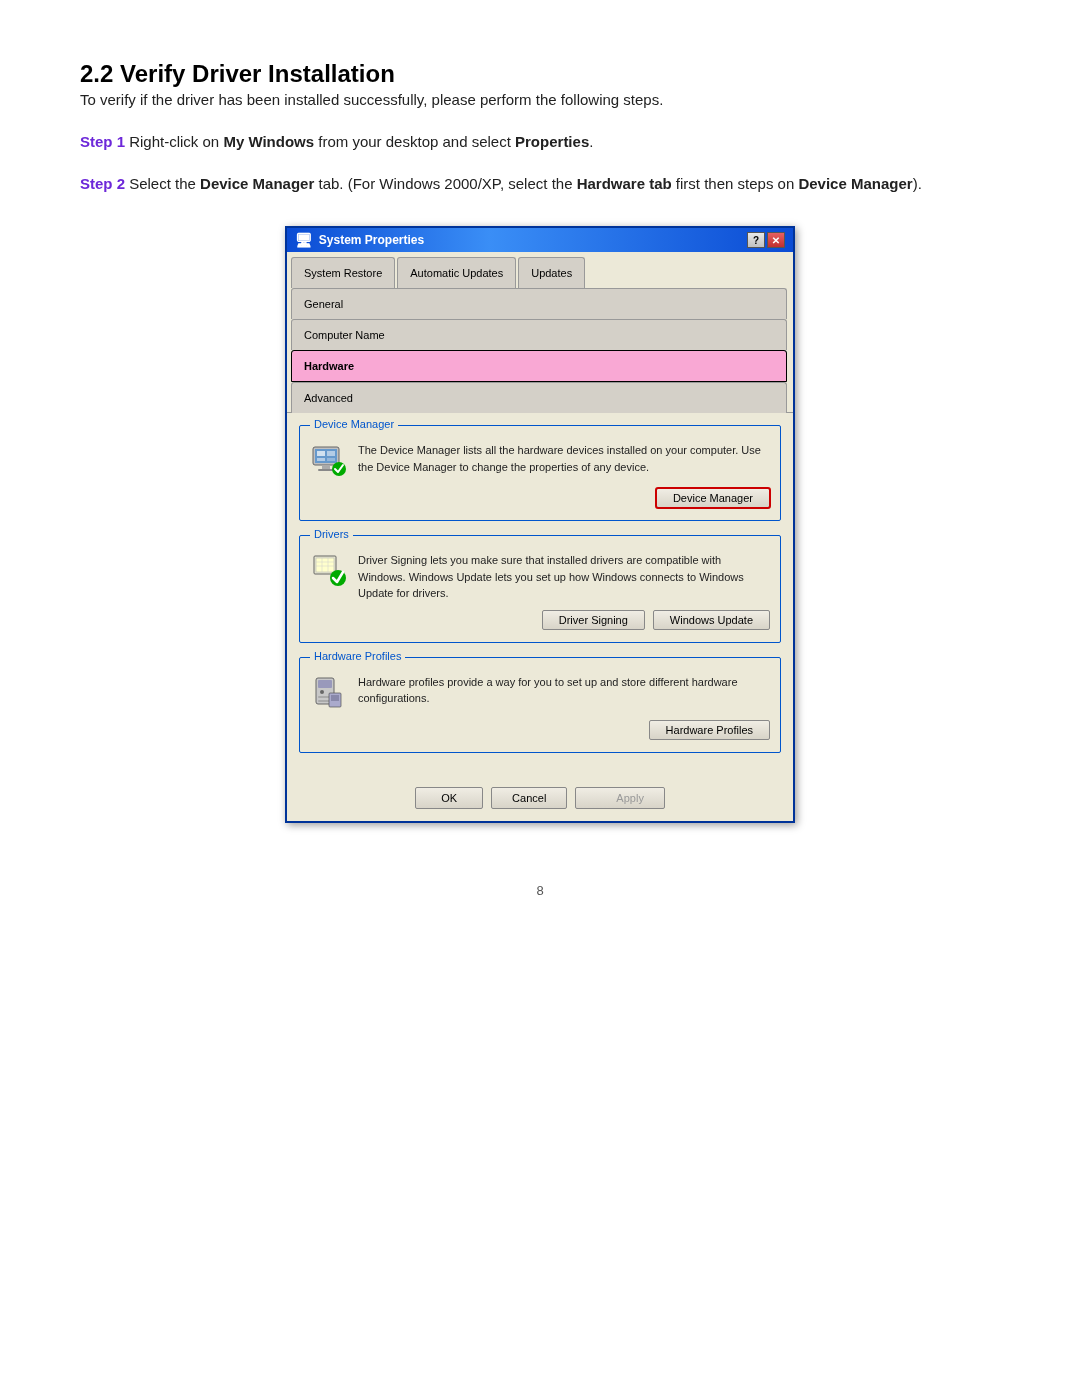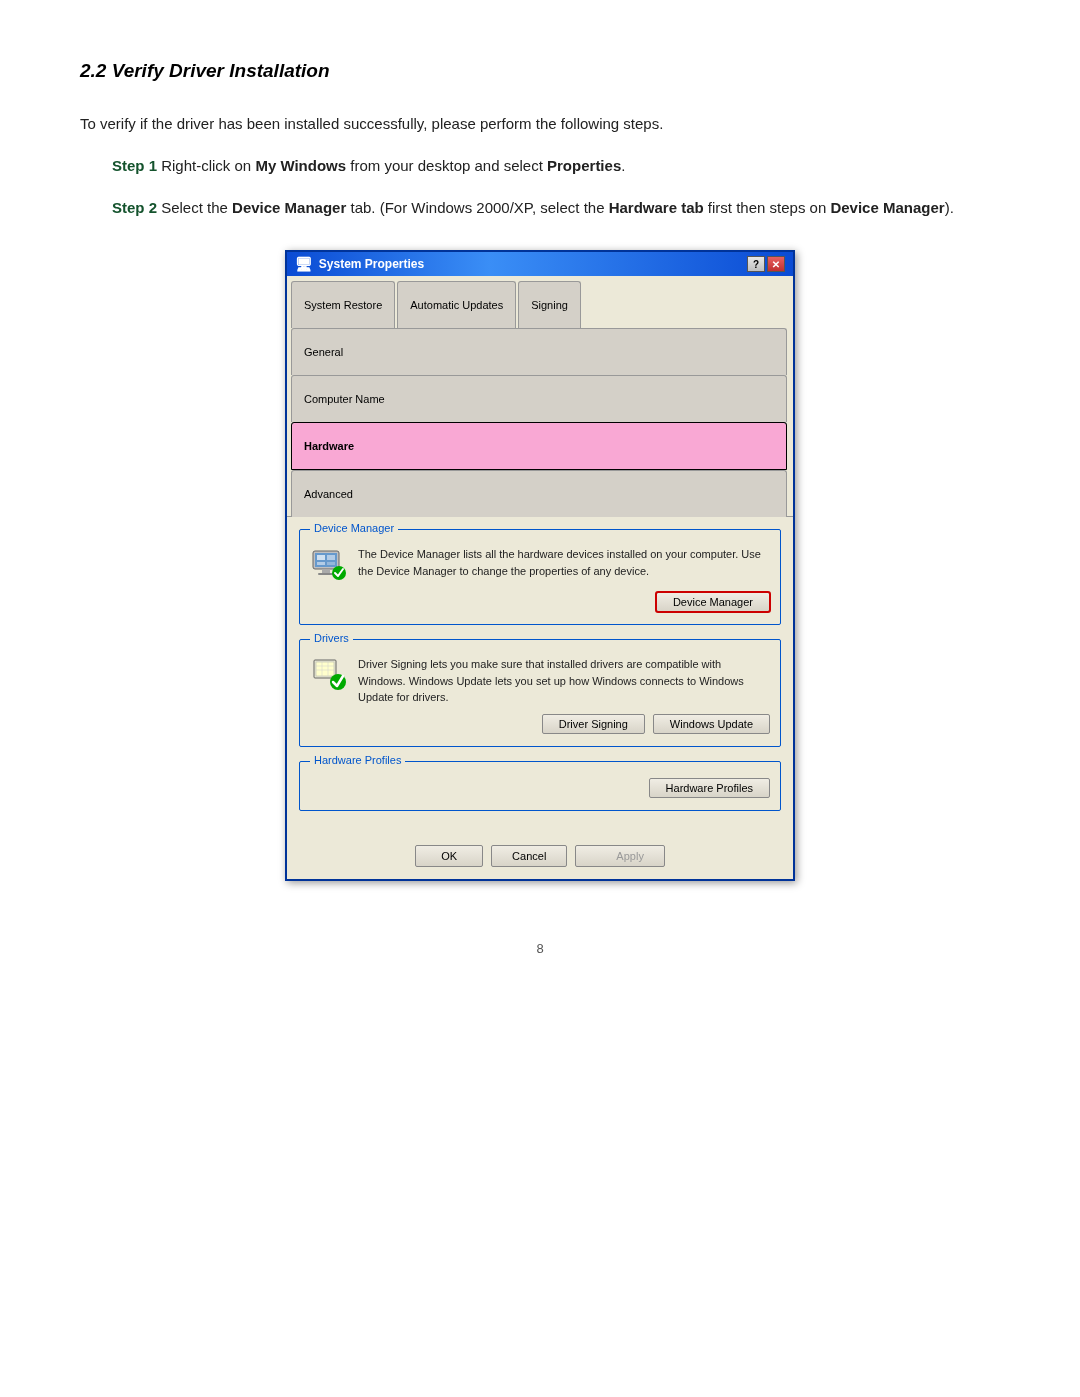--- a/index.html
+++ b/index.html
@@ -6,35 +6,32 @@
     body {
       background: #ffffff;
       font-family: Arial, sans-serif;
       font-size: 15px;
       color: #000;
       width: 1080px;
       min-height: 1397px;
       padding: 60px 80px;
     }
     h2 {
-      font-size: 19px;
-      font-style: italic;
-      font-weight: bold;
-      margin-bottom: 30px;
+      font-size: 24px;
+      font-weight: bold;
     }
     .doc-para {
       font-size: 15px;
       line-height: 1.6;
       margin-bottom: 18px;
       color: #222;
     }
     .step-label {
-      color: #14532d;
-      font-weight: bold;
-      margin-left: 32px;
+      color: #6d28d9;
+      font-weight: bold;
     }
     .bold { font-weight: bold; }
     .dialog-wrapper {
       display: flex;
       justify-content: center;
       margin: 30px 0 40px 0;
     }
     
     .dialog {
       width: 510px;
@@ -93,21 +90,21 @@
     }
     .tab-row-bottom {
       display: flex;
       background: #ece9d8;
       padding: 0 4px 0 4px;
       border-bottom: 1px solid #999;
       margin-top: -1px;
       flex-direction: column;
     }
     .tab {
-      padding: 17px 12px;
+      padding: 9px 12px;
       font-size: 11px;
       background: #d4d0c8;
       border: 1px solid #999;
       border-bottom: none;
       margin-right: 2px;
       cursor: pointer;
       color: #000;
       border-radius: 3px 3px 0 0;
       position: relative;
       top: 1px;
@@ -246,21 +243,21 @@
       </div>
       <div class="titlebar-btns">
         <div class="titlebar-btn">?</div>
         <div class="titlebar-btn close">✕</div>
       </div>
     </div>
 
     <div class="tab-row-top">
       <div class="tab">System Restore</div>
       <div class="tab">Automatic Updates</div>
-      <div class="tab">Signing</div>
+      <div class="tab">Updates</div>
     </div>
     <div class="tab-row-bottom">
       <div class="tab">General</div>
       <div class="tab">Computer Name</div>
       <div class="tab active">Hardware</div>
       <div class="tab">Advanced</div>
     </div>
 
     <div class="dialog-content">
 
@@ -312,20 +309,36 @@
           <div class="section-text">Driver Signing lets you make sure that installed drivers are compatible with Windows. Windows Update lets you set up how Windows connects to Windows Update for drivers.</div>
         </div>
         <div class="section-btn-row">
           <button class="xp-button">Driver Signing</button>
           <button class="xp-button">Windows Update</button>
         </div>
       </div>
 
       <div class="section-box">
         <span class="section-title">Hardware Profiles</span>
+        <div class="section-inner">
+          <div class="section-icon">
+            <svg class="svg-icon" viewBox="0 0 36 36" xmlns="http://www.w3.org/2000/svg">
+
+              <rect x="5" y="3" width="18" height="26" rx="2" fill="#c8c8c8" stroke="#666" stroke-width="1"></rect>
+              <rect x="7" y="5" width="14" height="8" rx="1" fill="#9999bb"></rect>
+              <circle cx="11" cy="17" r="2" fill="#666"></circle>
+              <rect x="7" y="21" width="14" height="2" rx="1" fill="#aaa"></rect>
+              <rect x="7" y="25" width="14" height="2" rx="1" fill="#aaa"></rect>
+
+              <rect x="18" y="18" width="12" height="14" rx="1" fill="#aaaacc" stroke="#555" stroke-width="0.7"></rect>
+              <rect x="20" y="20" width="8" height="6" fill="#8888aa"></rect>
+            </svg>
+          </div>
+          <div class="section-text">Hardware profiles provide a way for you to set up and store different hardware configurations.</div>
+        </div>
         <div class="section-btn-row">
           <button class="xp-button">Hardware Profiles</button>
         </div>
       </div>
 
     </div>
 
     <div class="dialog-footer">
       <button class="footer-btn">OK</button>
       <button class="footer-btn">Cancel</button>

